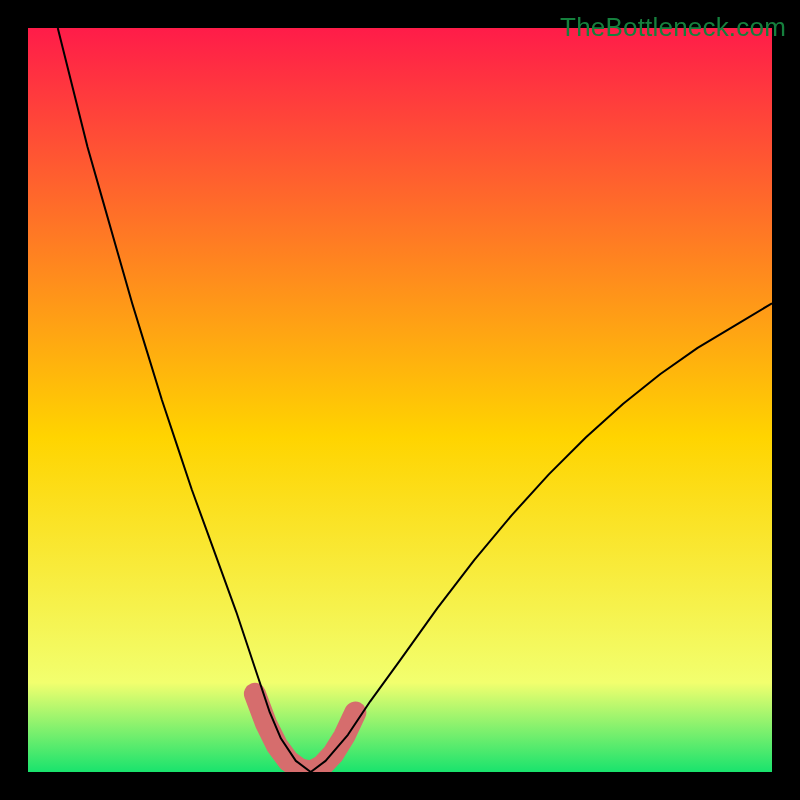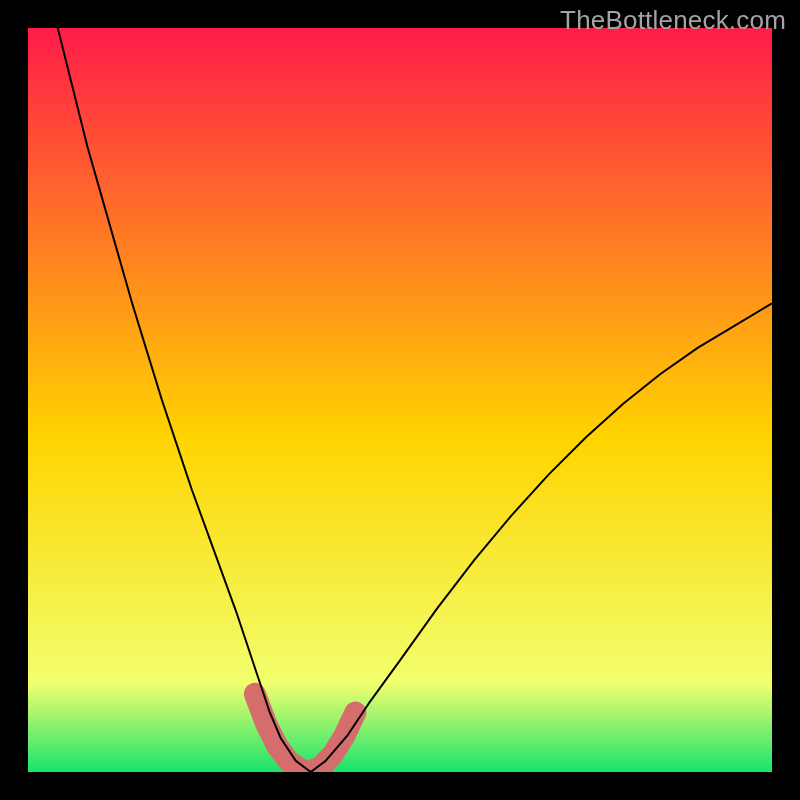--- a/index.html
+++ b/index.html
@@ -12,23 +12,23 @@
     overflow: hidden;
   }
   .frame {
     position: relative;
     width: 800px;
     height: 800px;
     background: #000;
   }
   .watermark {
     position: absolute;
-    top: 5px;
+    top: 12px;
     right: 14px;
-    color: #a3a3a3;
+    color: #15803d;
     font-size: 26px;
     font-weight: 500;
     letter-spacing: 0.2px;
     z-index: 5;
   }
   .plot-area {
     position: absolute;
     left: 28px;
     top: 28px;
     width: 744px;

